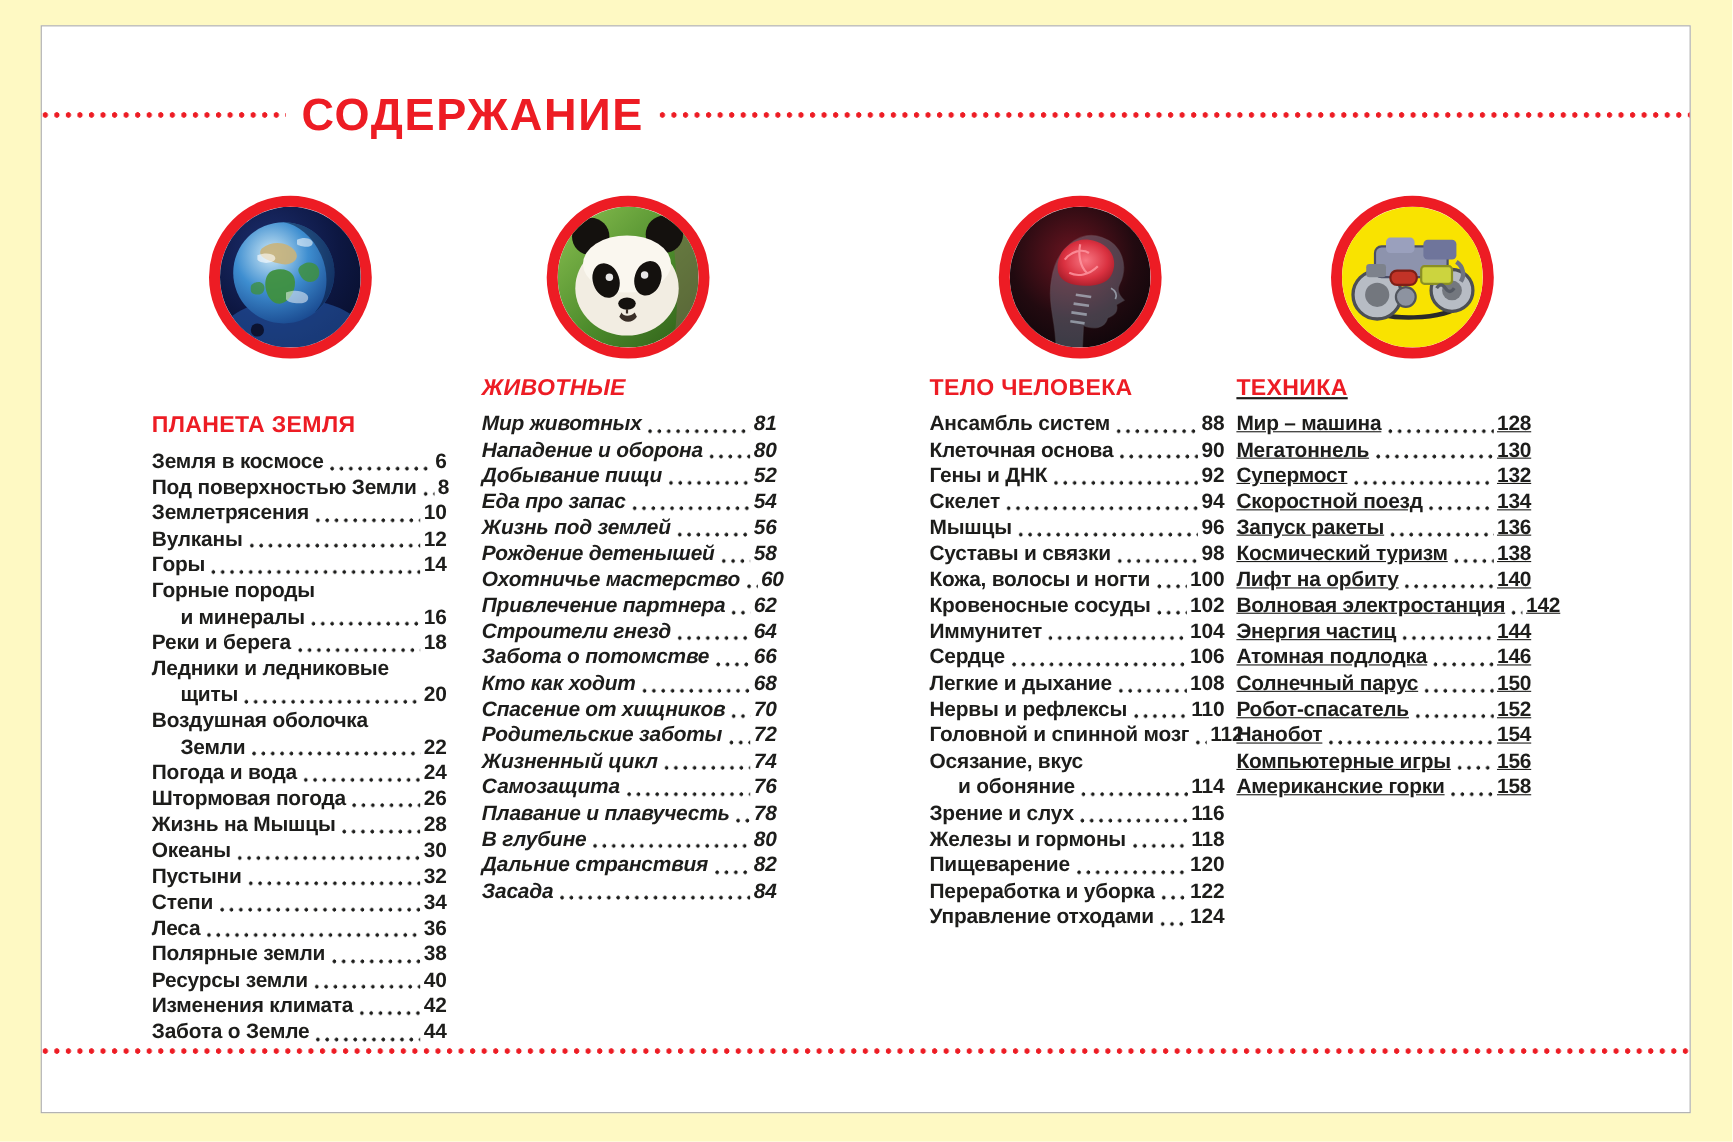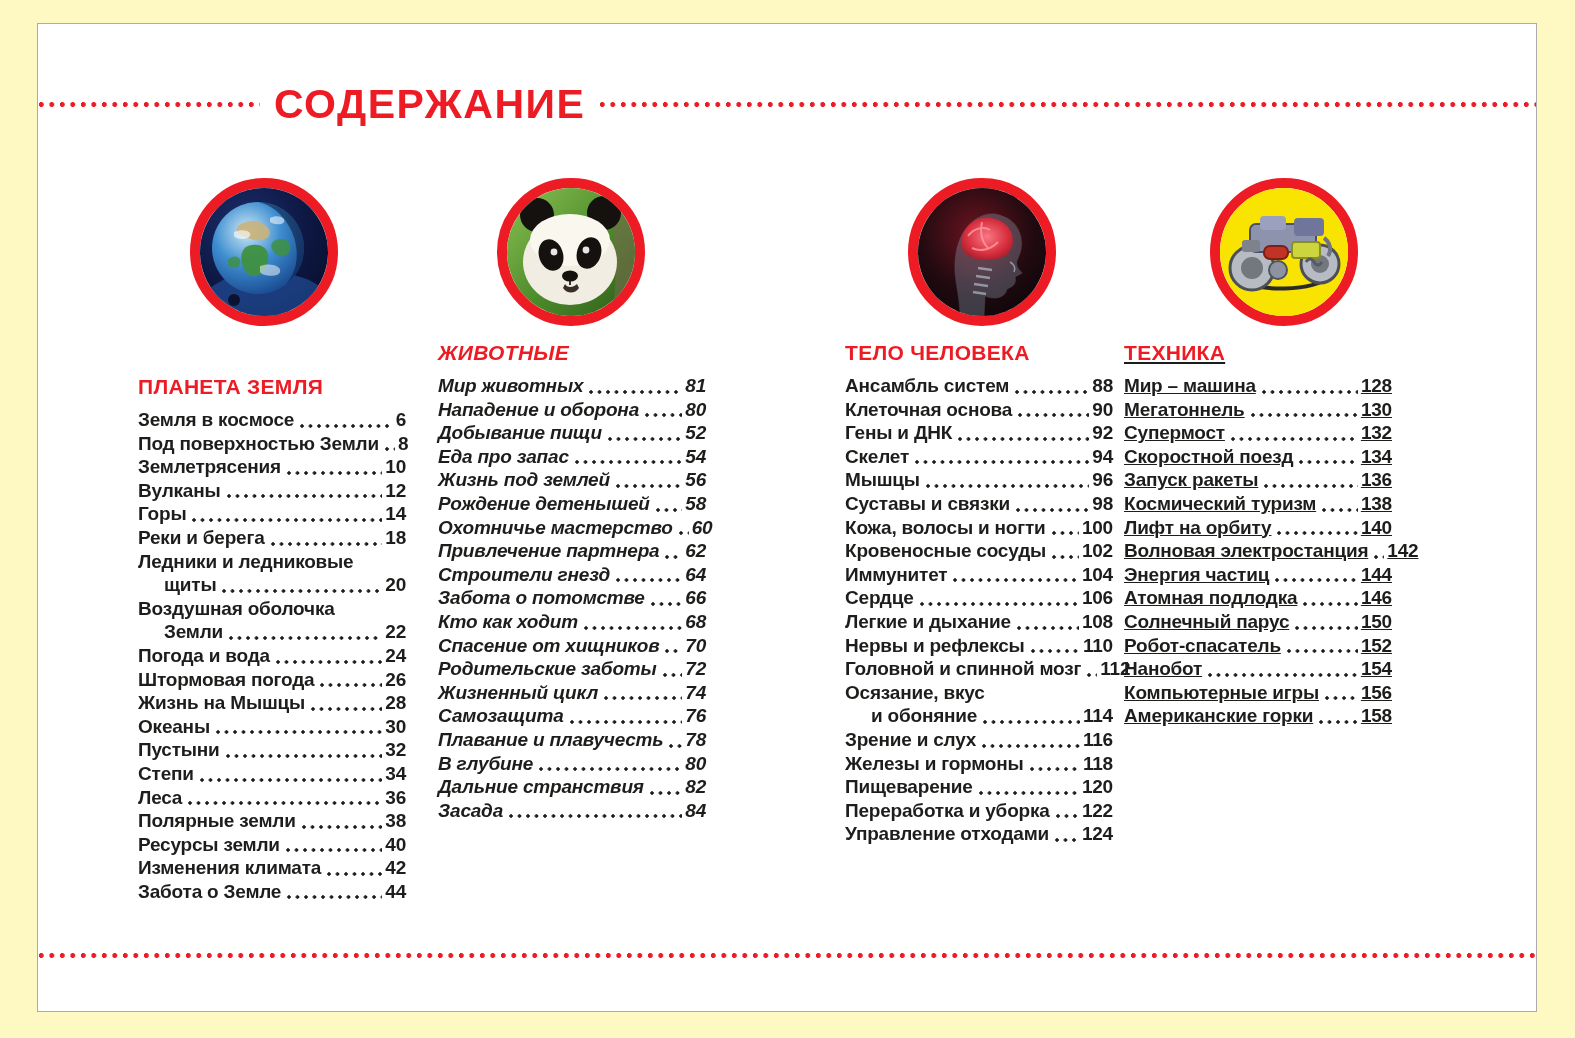--- a/index.html
+++ b/index.html
@@ -211,20 +211,30 @@
         </div>
         <div class="entry">
           <div class="erow">
             <span class="t">Горы</span>
             <span class="dots"></span>
             <span class="pg">14</span>
           </div>
         </div>
         <div class="entry">
           <div class="erow">
+            <span class="t">Горные породы</span>
+          </div>
+          <div class="erow indent">
+            <span class="t">и минералы</span>
+            <span class="dots"></span>
+            <span class="pg">16</span>
+          </div>
+        </div>
+        <div class="entry">
+          <div class="erow">
             <span class="t">Реки и берега</span>
             <span class="dots"></span>
             <span class="pg">18</span>
           </div>
         </div>
         <div class="entry">
           <div class="erow">
             <span class="t">Ледники и ледниковые</span>
           </div>
           <div class="erow indent">

